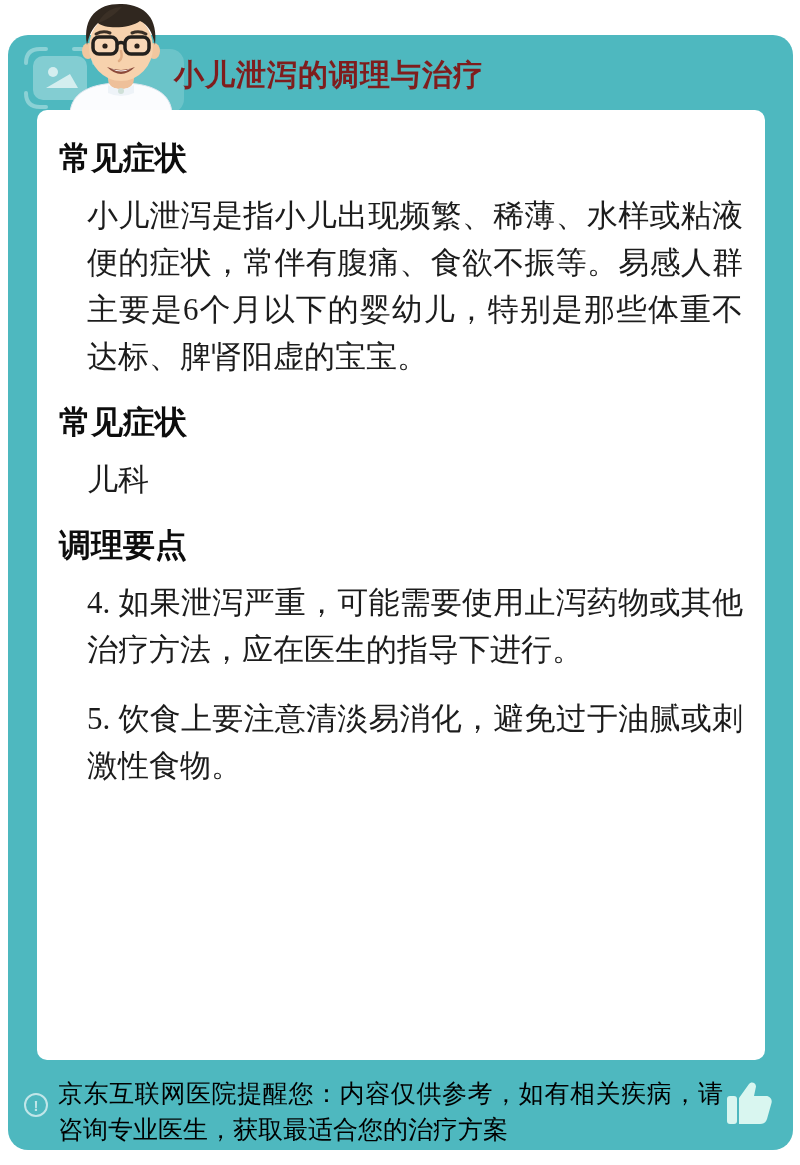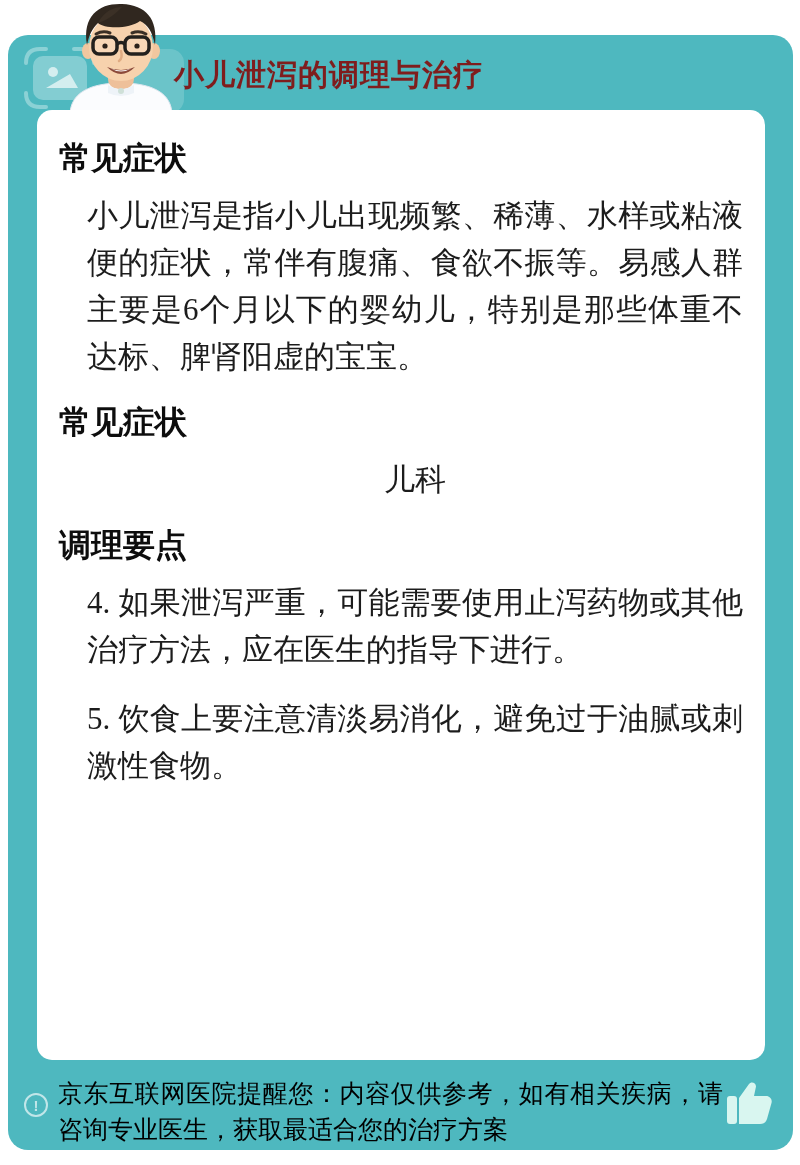--- a/index.html
+++ b/index.html
@@ -45,41 +45,41 @@
     letter-spacing: 1px;
     white-space: nowrap;
     margin-left: 16px;
   }
   
   .card {
     position: absolute;
     left: 29px; top: 75px;
     width: 728px; height: 950px;
     background: #ffffff;
-    border-radius: 15px;
+    border-radius: 10px;
     padding: 24px 22px 0 22px;
     overflow: hidden;
     color: #111111;
   }
   .card h2 {
     font-size: 32px; font-weight: bold; color: #0d0d0d;
     line-height: 1.25;
     margin: 22px 0 14px 0;
     font-family: "Liberation Sans", sans-serif;
   }
   .card h2:first-child { margin-top: 4px; }
   .card p, .card .item {
     font-size: 31px; color: #1c1c1c;
     line-height: 47px;
     text-align: justify;
     margin-bottom: 22px;
     font-family: "Liberation Serif", "Liberation Sans", sans-serif;
     margin-left: 28px;
   }
-  .card .dept { text-align: center; }
+  .card .dept { text-align: left; }
   .item .num {
     font-family: "Liberation Serif", "DejaVu Serif", serif;
     margin-right: 8px;
   }
   
   .footer {
     position: absolute;
     left: 0; top: 1040px;
     width: 785px; height: 75px;
   }

